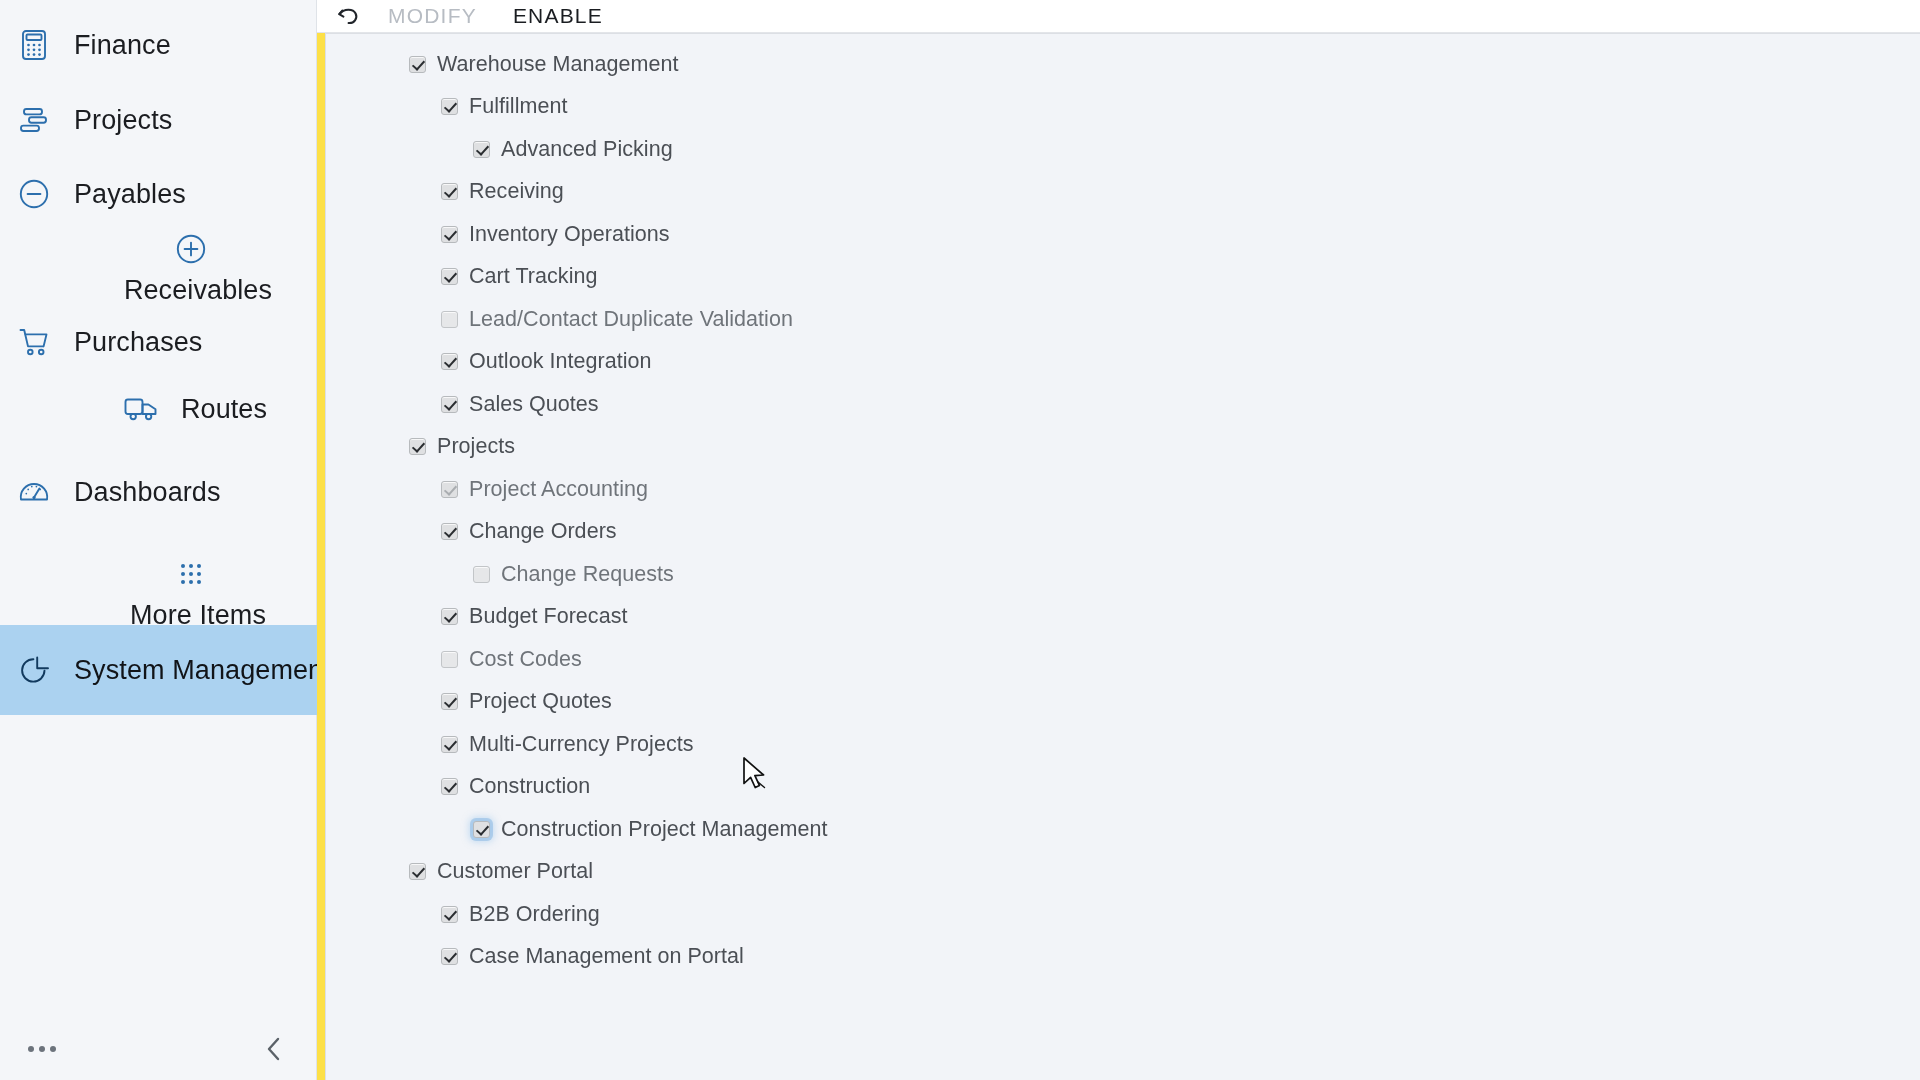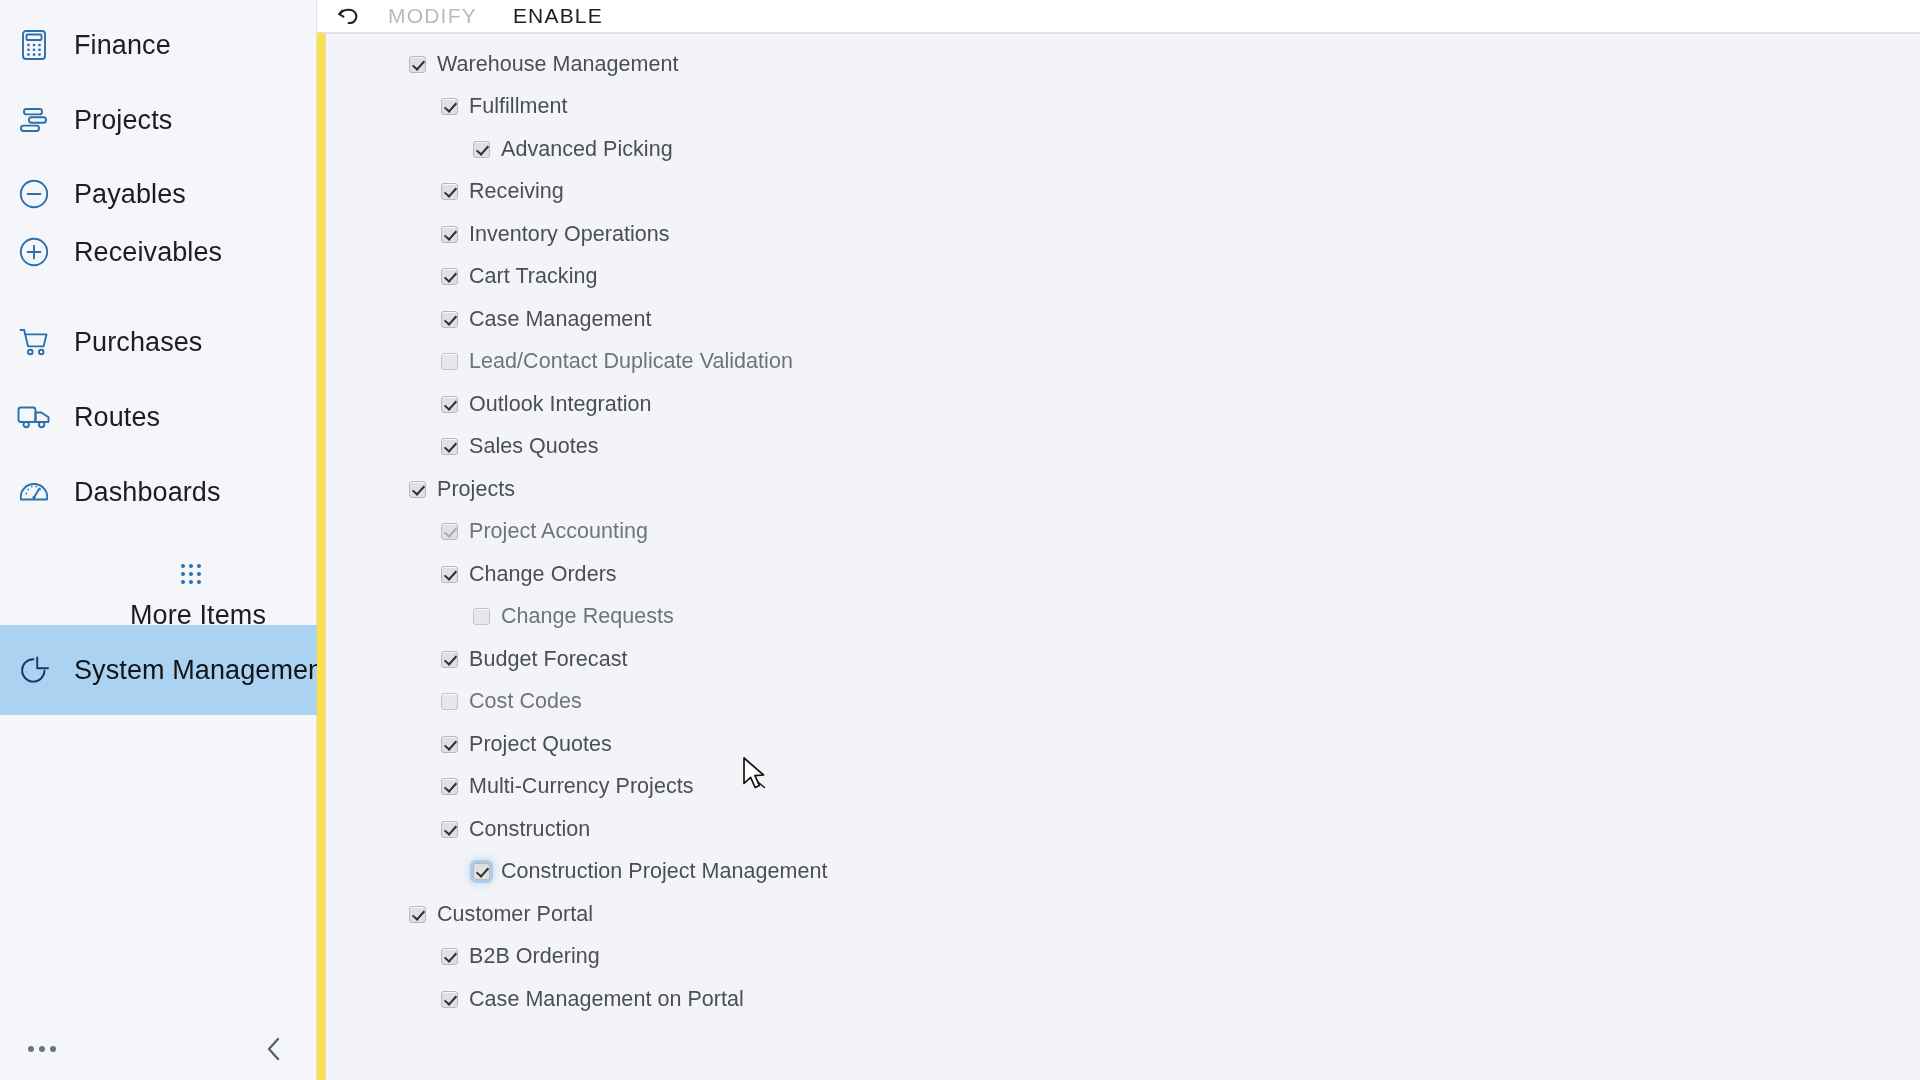--- a/index.html
+++ b/index.html
@@ -254,41 +254,41 @@
         </div>
         <div class="nav-item" style="top: 149px;">
           <span class="nav-icon">
             <svg width="34" height="34" viewBox="0 0 34 34">
         <circle cx="17" cy="17" r="13.2" stroke="currentColor" fill="none" stroke-width="1.9" stroke-linecap="round" stroke-linejoin="round"></circle>
         <path d="M10.6 17 H23.4" stroke="currentColor" fill="none" stroke-width="1.9" stroke-linecap="round" stroke-linejoin="round"></path>
             </svg>
           </span>
           <span class="nav-label">Payables</span>
         </div>
-        <div class="nav-item" style="top: 207px;">
+        <div class="nav-item" style="top: 223px; flex-direction: column;">
           <span class="nav-icon">
             <svg width="34" height="34" viewBox="0 0 34 34">
         <circle cx="17" cy="17" r="13.2" stroke="currentColor" fill="none" stroke-width="1.9" stroke-linecap="round" stroke-linejoin="round"></circle>
         <path d="M10.6 17 H23.4 M17 10.6 V23.4" stroke="currentColor" fill="none" stroke-width="1.9" stroke-linecap="round" stroke-linejoin="round"></path>
             </svg>
           </span>
           <span class="nav-label">Receivables</span>
         </div>
         <div class="nav-item" style="top: 297px;">
           <span class="nav-icon">
             <svg width="34" height="32" viewBox="0 0 34 32">
         <path d="M3.5 4 H7.2 L11 20.4 H26" stroke="currentColor" fill="none" stroke-width="1.9" stroke-linecap="round" stroke-linejoin="round"></path>
         <path d="M8.6 8.4 H29.5 L26.6 20.4" stroke="currentColor" fill="none" stroke-width="1.9" stroke-linecap="round" stroke-linejoin="round"></path>
         <circle cx="13.3" cy="26" r="2.3" stroke="currentColor" fill="none" stroke-width="1.9" stroke-linecap="round" stroke-linejoin="round"></circle>
         <circle cx="24.2" cy="26" r="2.3" stroke="currentColor" fill="none" stroke-width="1.9" stroke-linecap="round" stroke-linejoin="round"></circle>
             </svg>
           </span>
           <span class="nav-label">Purchases</span>
         </div>
-        <div class="nav-item" style="top: 372px;">
+        <div class="nav-item" style="top: 364px; justify-content: center;">
           <span class="nav-icon">
             <svg width="36" height="30" viewBox="0 0 36 30">
         <rect x="2.5" y="5.5" width="17" height="14.5" rx="2.4" stroke="currentColor" fill="none" stroke-width="1.9" stroke-linecap="round" stroke-linejoin="round"></rect>
         <path d="M19.5 10.5 H25.4 L32.5 15.2 V20 H19.5 Z" stroke="currentColor" fill="none" stroke-width="1.9" stroke-linecap="round" stroke-linejoin="round"></path>
         <circle cx="10.2" cy="22.6" r="2.7" stroke="currentColor" fill="none" stroke-width="1.9" stroke-linecap="round" stroke-linejoin="round"></circle>
         <circle cx="25.6" cy="22.6" r="2.7" stroke="currentColor" fill="none" stroke-width="1.9" stroke-linecap="round" stroke-linejoin="round"></circle>
             </svg>
           </span>
           <span class="nav-label">Routes</span>
         </div>
@@ -384,24 +384,20 @@
             <span class="tree-label">Receiving</span>
           </div>
           <div class="tree-row lvl-1">
             <span class="cbx checked"></span>
             <span class="tree-label">Inventory Operations</span>
           </div>
           <div class="tree-row lvl-1">
             <span class="cbx checked"></span>
             <span class="tree-label">Cart Tracking</span>
           </div>
-          <div class="tree-row lvl-1">
-            <span class="cbx checked"></span>
-            <span class="tree-label">Case Management</span>
-          </div>
           <div class="tree-row lvl-1 dim">
             <span class="cbx unchecked"></span>
             <span class="tree-label">Lead/Contact Duplicate Validation</span>
           </div>
           <div class="tree-row lvl-1">
             <span class="cbx checked"></span>
             <span class="tree-label">Outlook Integration</span>
           </div>
           <div class="tree-row lvl-1">
             <span class="cbx checked"></span>

